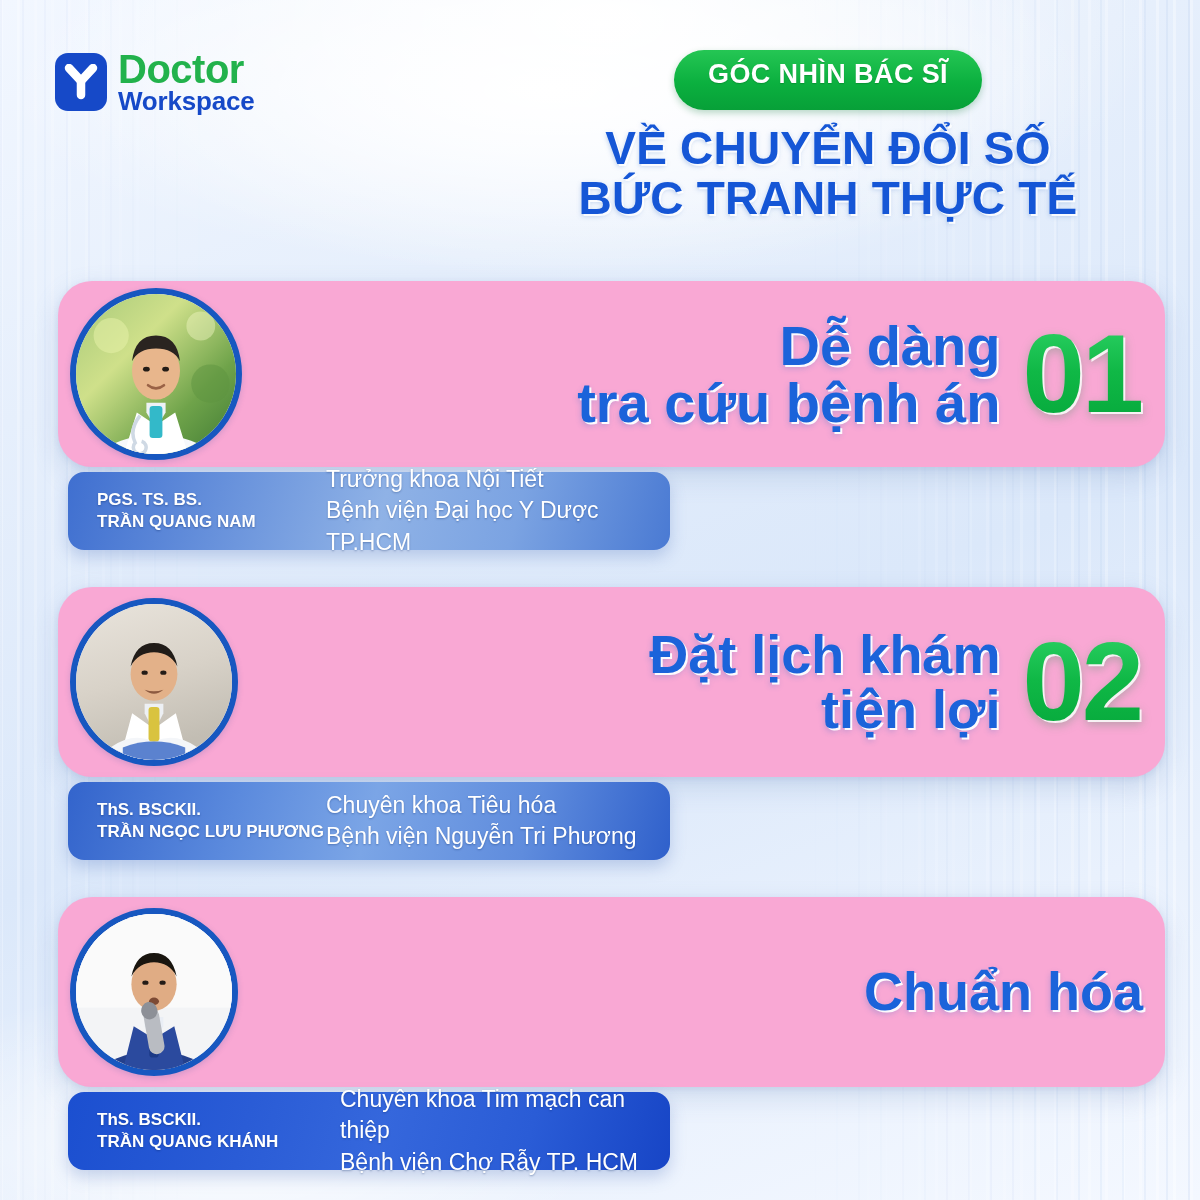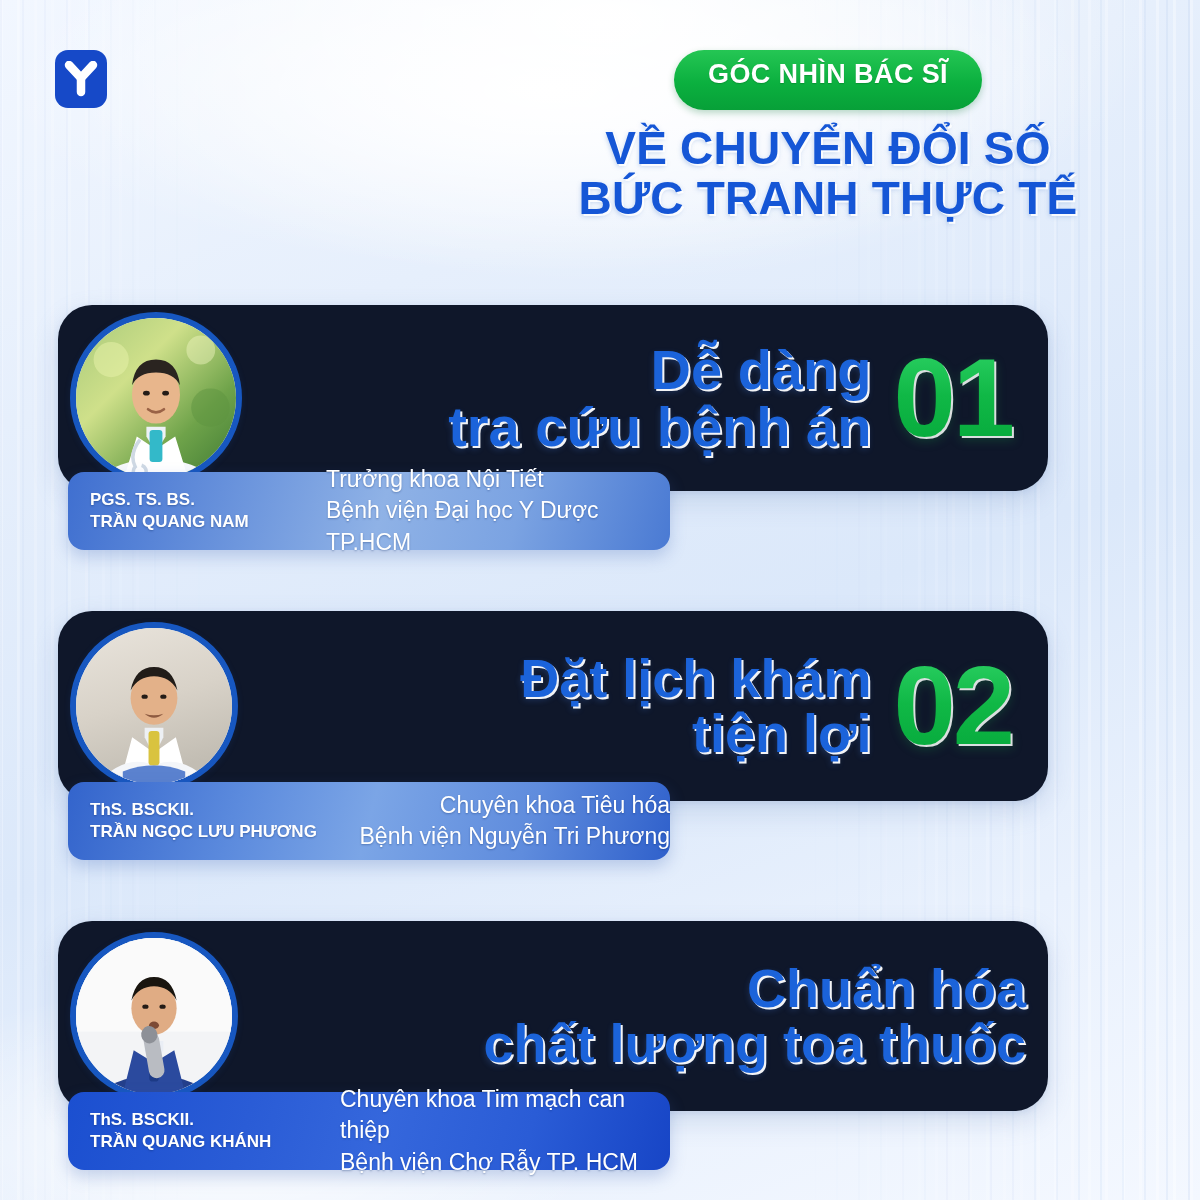--- a/index.html
+++ b/index.html
@@ -61,24 +61,24 @@
   }
   .head-title{
     margin-top:14px; color:#1556d6; font-size:46px; font-weight:700;
     line-height:1.08; letter-spacing:.2px;
     text-shadow:2px 2px 0 rgba(255,255,255,.9), 0 2px 5px rgba(70,120,200,.35);
   }
   .head-title span{ display:block; }
 
   
   .card{
-    position:absolute; left:58px; width:990px;
-    background:#0f172a; border-radius:34px;
+    position:absolute; left:58px; width:1107px;
+    background:#f9a8d4; border-radius:34px;
     box-shadow:0 10px 26px rgba(110,140,190,.24), 0 2px 6px rgba(110,140,190,.16);
-    display:flex; align-items:center;margin-top:24px;
+    display:flex; align-items:center;
   }
   .card.c1{ top:281px; height:186px; }
   .card.c2{ top:587px; height:190px; }
   .card.c3{ top:897px; height:190px; }
 
   .avatar{
     position:absolute; left:12px; top:50%; transform:translateY(-50%);
     width:172px; height:172px; border-radius:50%;
     border:6px solid #1757c0; overflow:hidden; background:#e8eef6;
     box-shadow:0 2px 6px rgba(30,70,150,.18);
@@ -91,21 +91,21 @@
     color:#1b63da; font-weight:700; line-height:1.02;
     text-shadow:2px 2px 0 rgba(255,255,255,.95), 0 3px 6px rgba(60,110,200,.32);
   }
   .headline span{ display:block; }
   .card.c1 .headline{ font-size:56px; }
   .card.c2 .headline{ font-size:54px; }
   .card.c3 .headline{ font-size:54px; }
 
   .num{
     font-size:112px; font-weight:700; line-height:.9; letter-spacing:-3px;
-    color:#1fc055; padding-right:36px; flex:none;
+    color:#1fc055; padding-right:24px; flex:none;
     background:linear-gradient(180deg,#2ad062 0%,#10b846 48%,#06a93c 100%);
     -webkit-background-clip:text; background-clip:text; -webkit-text-fill-color:transparent;
     filter:drop-shadow(2px 2px 0 rgba(255,255,255,.85)) drop-shadow(0 3px 5px rgba(20,140,70,.28));
     text-align:right;
   }
 
   
   .namebar{
     position:absolute; left:68px; width:602px; height:78px; border-radius:16px;
     display:flex; align-items:center; color:#ffffff;
@@ -120,44 +120,48 @@
     background:linear-gradient(105deg,#3364cc 0%,#5b8add 28%,#7ba5e6 50%,#5f8cdd 76%,#2f60cb 100%);
   }
   .namebar.n3{
     top:1092px;
     background:linear-gradient(105deg,#1b4fd0 0%,#2a5cd6 30%,#3567dc 52%,#2a5cd6 76%,#1745c6 100%);
   }
   .nb-name{
     width:258px; padding-left:22px; font-size:17px; font-weight:700; line-height:1.32;
     text-shadow:0 1px 2px rgba(10,40,100,.4);
   }
-  .nb-name span{ display:block; white-space:nowrap; }
+  .nb-name span{ display:block; white-space:nowrap;margin-left:7px; }
   .nb-meta{
     flex:1; font-size:23px; font-weight:400; line-height:1.35;
     text-shadow:0 1px 2px rgba(10,40,100,.35);
   }
   .nb-meta span{ display:block; }
   .namebar.n2 .nb-name{ width:268px; }
-  .namebar.n2 .nb-meta{ margin-left:-10px;text-align:right; }
+  .namebar.n2 .nb-meta{ margin-left:-10px; }
   .namebar.n3 .nb-name{ width:272px; }
 </style>
 </head>
 <body>
 
 <div class="streaks"></div>
 <div class="streaks2"></div>
 <div class="glow-top"></div>
 <div class="glow-bottom"></div>
 
 <div class="logo">
   <div class="logo-mark">
     <svg width="34" height="36" viewBox="0 0 34 36" aria-hidden="true">
       <path d="M5 4 L17 17 L29 4" stroke="#ffffff" stroke-width="8.5" stroke-linecap="round" fill="none"></path>
       <path d="M17 16 L17 31" stroke="#ffffff" stroke-width="8.5" stroke-linecap="round" fill="none"></path>
     </svg>
+  </div>
+  <div class="logo-words">
+    <div class="logo-doctor">Doctor</div>
+    <div class="logo-ws">Workspace</div>
   </div>
 </div>
 
 <div class="head-right">
   <div class="badge">GÓC NHÌN BÁC SĨ</div>
   <div class="head-title">
     <span>VỀ CHUYỂN ĐỔI SỐ</span>
     <span>BỨC TRANH THỰC TẾ</span>
   </div>
 </div>
@@ -262,21 +266,20 @@
       <path d="M35.5 40 q3 -15 14.5 -15 q11.5 0 14.5 15 q-5 -9 -14.5 -9 q-9.5 0 -14.5 9 Z" fill="#19150f"></path>
       <ellipse cx="44.5" cy="44" rx="2" ry="1.4" fill="#241c17"></ellipse>
       <ellipse cx="55.5" cy="44" rx="2" ry="1.4" fill="#241c17"></ellipse>
       <ellipse cx="50" cy="56" rx="3.2" ry="2.4" fill="#7d4a34"></ellipse>
       <rect x="45" y="60" width="10" height="30" rx="5" fill="#b9bcc2" transform="rotate(-10 50 75)"></rect>
       <ellipse cx="47" cy="62" rx="5.2" ry="5.6" fill="#8d9097" transform="rotate(-10 47 62)"></ellipse>
     </svg>
   </div>
   <div class="headline">
     <span>Chuẩn hóa</span>
-    <span>chất lượng toa thuốc</span>
   </div>
 </div>
 
 <div class="namebar n3">
   <div class="nb-name">
     <span>ThS. BSCKII.</span>
     <span>TRẦN QUANG KHÁNH</span>
   </div>
   <div class="nb-meta">
     <span>Chuyên khoa Tim mạch can thiệp</span>

